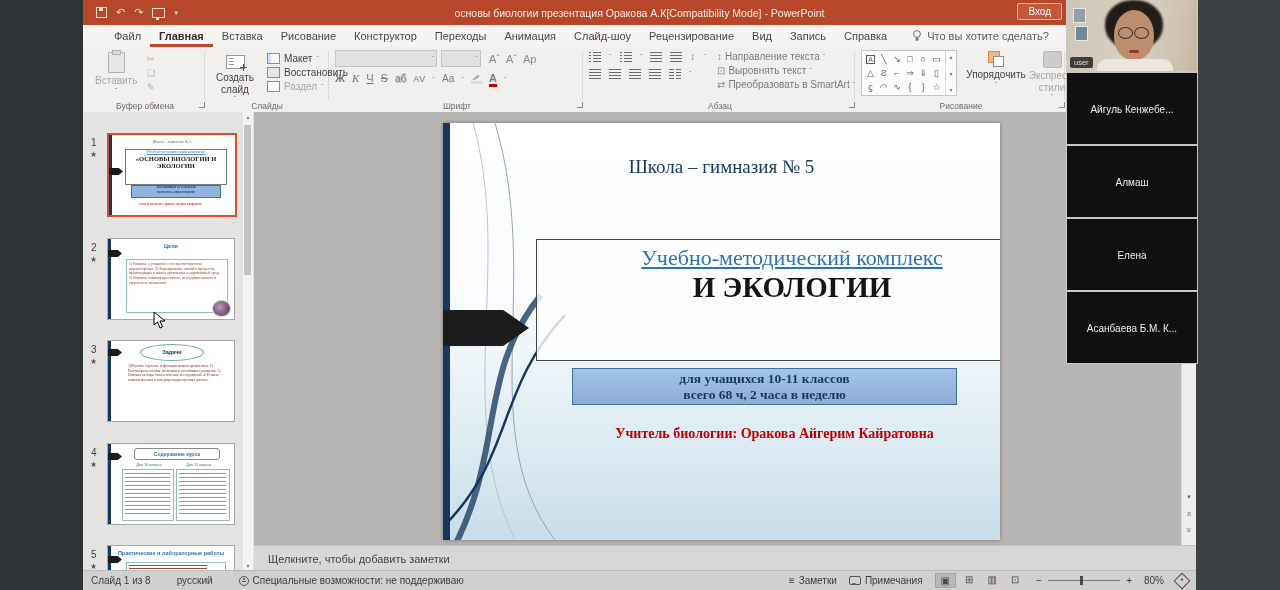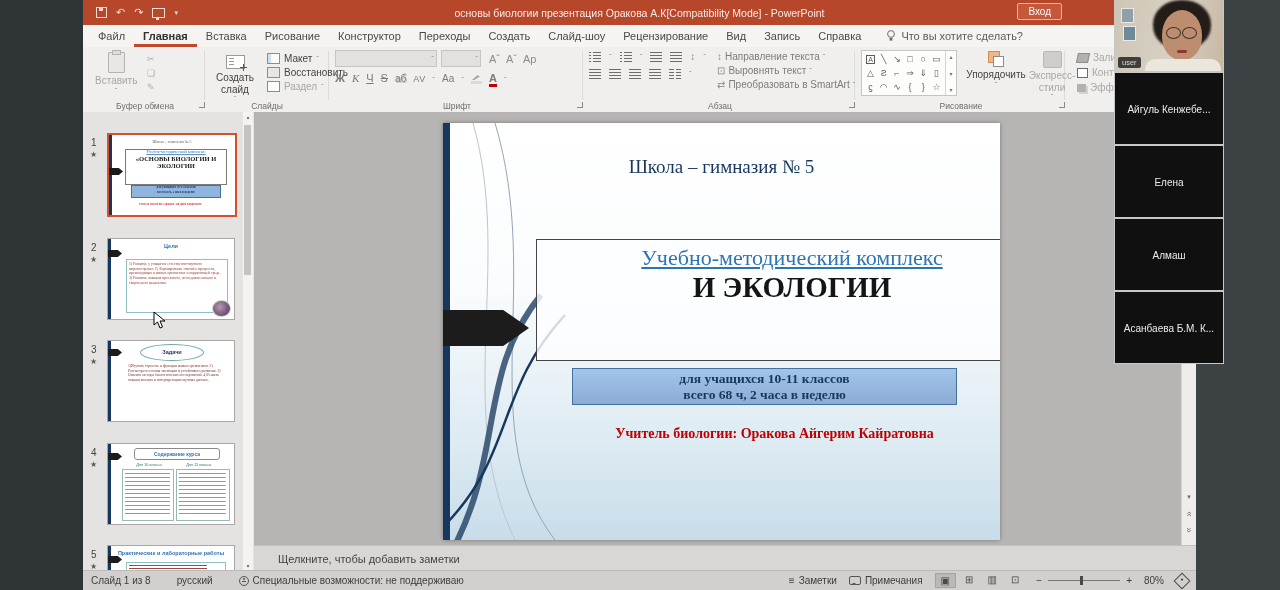--- a/index.html
+++ b/index.html
@@ -15,21 +15,21 @@
   .qat{display:flex;gap:9px;margin-left:13px;align-items:center;color:#f3dcd2;font-size:11px;z-index:2;}
   .qat span{line-height:1;}
   .ico-save{width:9px;height:9px;border:1px solid #f3dcd2;position:relative;display:inline-block;}
   .ico-save::before{content:"";position:absolute;left:2px;top:0;width:4px;height:3px;background:#f3dcd2;}
   .ico-monitor{width:11px;height:8px;border:1px solid #f3dcd2;position:relative;display:inline-block;}
   .ico-monitor::after{content:"";position:absolute;left:3px;bottom:-3px;width:3px;height:2px;background:#f3dcd2;}
   .wtitle{position:absolute;left:0;right:0;text-align:center;font-size:10.5px;color:#f8ebe5;}
   .signin{position:absolute;right:134px;top:3px;height:15px;background:#c5573a;border:1px solid #e6b5a5;
     color:#ffffff;font-size:10px;line-height:15px;padding:0 10px;border-radius:2px;cursor:default;}
   
-  .tabsrow{height:22px;background:#f6f4f3;display:flex;align-items:center;padding-left:6px;font-size:11px;color:#4b4946;}
+  .tabsrow{height:22px;background:#f6f4f3;display:flex;align-items:center;padding-left:22px;font-size:11px;color:#4b4946;}
   .tab{padding:0 9px;line-height:22px;white-space:nowrap;}
   .tab.active{font-weight:bold;color:#323130;box-shadow:inset 0 -3px 0 #c0492c;}
   .tellme{display:flex;align-items:center;gap:5px;margin-left:16px;color:#5f5d5a;font-size:11px;white-space:nowrap;}
   
   .ribbon{position:relative;height:65px;background:#f1efee;border-bottom:1px solid #cfcdcb;}
   .sep{position:absolute;top:4px;bottom:12px;width:1px;background:#dcdad8;}
   .grp{position:absolute;top:3px;height:48px;}
   .grp-label{position:absolute;left:0;right:0;top:51px;text-align:center;font-size:8.5px;color:#6f6d6a;white-space:nowrap;}
   .launcher{position:absolute;right:-4px;top:52px;width:5px;height:5px;border-left:1px solid #8a8886;border-top:1px solid #8a8886;transform:rotate(180deg);}
   .bigbtn{display:flex;flex-direction:column;align-items:center;font-size:10px;line-height:1.15;text-align:center;}
@@ -96,21 +96,21 @@
   .tstar{position:absolute;left:7px;font-size:8px;color:#5d5b58;}
   .thumb{position:absolute;left:24px;width:126px;height:80px;background:#fff;border:1px solid #a9a7a5;overflow:hidden;}
   .thumb.sel{border:2px solid #d4502e;}
   .mini-bar{position:absolute;left:0;top:0;width:3px;height:100%;background:#17375e;}
   .mini-arrow{position:absolute;left:0;width:14px;height:7px;background:#1b1b1b;clip-path:polygon(0 0,70% 0,100% 50%,70% 100%,0 100%);}
   .tscroll{position:absolute;right:1px;top:0;bottom:0;width:10px;background:#f4f3f2;}
   .tscroll .bar{position:absolute;left:1px;top:13px;width:7px;height:150px;background:#c5c3c1;}
   .tscroll .up{position:absolute;top:1px;left:0;right:0;text-align:center;font-size:6px;color:#7b7977;}
   .tscroll .dn{position:absolute;bottom:2px;left:0;right:0;text-align:center;font-size:6px;color:#7b7977;}
   .editor{position:absolute;left:171px;top:112px;right:0;height:433px;background:#b7b5b4;}
-  .notesbar{position:absolute;left:171px;top:545px;right:0;height:26px;background:#d9d7d6;border-top:1px solid #c2c0be;border-bottom:1px solid #c2c0be;display:flex;align-items:center;padding-left:10px;}
+  .notesbar{position:absolute;left:171px;top:545px;right:0;height:26px;background:#d9d7d6;border-top:1px solid #c2c0be;border-bottom:1px solid #c2c0be;display:flex;align-items:center;}
   .notesbar span{margin-left:14px;font-size:11px;color:#454340;}
   
   .slide{position:absolute;left:189px;top:11px;width:557px;height:417px;background:linear-gradient(180deg,#ffffff 0%,#fafcfd 40%,#dceaf2 78%,#c8dde9 100%);box-shadow:0 0 4px rgba(0,0,0,.35);overflow:hidden;}
   .navybar{position:absolute;left:0;top:0;width:7px;height:100%;background:#17375e;}
   .blkarrow{position:absolute;left:0;top:187px;width:86px;height:36px;background:#1c1c1c;clip-path:polygon(0 0,70% 0,100% 50%,70% 100%,0 100%);}
   .school{position:absolute;left:0;right:0;top:33px;text-align:center;font-family:"Liberation Serif",serif;font-size:19px;color:#17375e;}
   .titlebox{position:absolute;left:93px;top:116px;width:512px;height:122px;border:1px solid #454545;background:rgba(253,254,255,.82);text-align:center;padding-top:5px;box-sizing:border-box;}
   .umk{font-family:"Liberation Serif",serif;font-size:22px;color:#2e74b5;text-decoration:underline;}
   .bigtitle{font-family:"Liberation Serif",serif;font-size:29px;font-weight:bold;color:#151515;line-height:1.12;}
   .blueband{position:absolute;left:129px;top:245px;width:385px;height:37px;background:linear-gradient(180deg,#a3c5e8,#8cabd6);border:1px solid #41719c;text-align:center;box-sizing:border-box;padding-top:2px;}
@@ -153,21 +153,21 @@
   .t-bodybox{position:absolute;left:18px;right:6px;top:20px;bottom:6px;border:1px solid #8fc0c4;padding:2px;overflow:hidden;}
   .t-bodytxt{font-family:"Liberation Serif",serif;font-size:6px;color:#993a33;line-height:1.25;transform:scale(.62);transform-origin:0 0;width:160%;}
   .t-cell{position:absolute;right:3px;bottom:2px;width:17px;height:15px;border-radius:50%;background:radial-gradient(circle at 40% 40%,#b49ab3 0%,#77567a 60%,#4e3a54 100%);border:1px solid #cfcfcf;}
   .t-rtitle{position:absolute;left:26px;right:14px;top:4px;height:10px;border:1px solid #8a8a8a;border-radius:3px;background:#fff;text-align:center;line-height:10px;font-size:5px;font-weight:bold;color:#2e74b5;}
   .t-colh{position:absolute;top:18px;font-size:4.5px;color:#2e6b6e;transform:scale(.85);}
   .t-colbox{position:absolute;top:25px;bottom:3px;border:1px solid #9ab8b8;
     background:repeating-linear-gradient(to bottom,#7aa3a8 0 1px,transparent 1px 4px) 2px 3px/90% 85% no-repeat;}
   .t-linebox{position:absolute;left:18px;right:8px;top:16px;height:10px;border:1px solid #8fc0c4;
     background:repeating-linear-gradient(to bottom,#9a4a42 0 1px,transparent 1px 3px) 2px 2px/80% 60% no-repeat;}
   
-  #cams{position:absolute;left:1067px;top:0;width:108px;height:443px;z-index:50;display:flex;flex-direction:column;gap:2px;margin-left:48px;}
+  #cams{position:absolute;left:1067px;top:0;width:130px;height:443px;z-index:50;display:flex;flex-direction:column;gap:2px;}
   .cam{height:71px;background:#101010;position:relative;outline:1px solid #c9c7c6;overflow:hidden;flex:none;}
   .cam .nm{position:absolute;left:0;right:0;top:50%;transform:translateY(-50%);text-align:center;color:#ebebeb;font-weight:normal;font-size:10px;}
   .cam .tag{position:absolute;left:3px;bottom:3px;background:rgba(22,22,22,.78);color:#dcdcdc;font-size:7.5px;padding:1px 4px;border-radius:2px;z-index:3;}
   .c1{background:linear-gradient(100deg,#cec6b5 0%,#d8d1c4 55%,#c7b7a3 100%);}
   .c1 .photo1{position:absolute;left:6px;top:8px;width:11px;height:13px;background:#8fa0a8;border:1px solid #e8e8e8;}
   .c1 .photo2{position:absolute;left:8px;top:26px;width:11px;height:13px;background:#6d8a99;border:1px solid #e8e8e8;}
   .c1 .hair{position:absolute;left:38px;top:0px;width:58px;height:50px;background:#241c19;border-radius:48%;filter:blur(1px);}
   .c1 .face{position:absolute;left:47px;top:10px;width:40px;height:50px;background:#bc8d6e;border-radius:50% 50% 46% 46%;filter:blur(.6px);}
   .c1 .gl{position:absolute;left:51px;top:27px;width:13px;height:10px;border:1.5px solid #3c2f28;border-radius:50%;}
   .c1 .gl2{position:absolute;left:67px;top:27px;width:13px;height:10px;border:1.5px solid #3c2f28;border-radius:50%;}
@@ -198,21 +198,21 @@
     <div class="signin">Вход</div>
   </div>
 
   <div class="tabsrow">
     <span class="tab">Файл</span>
     <span class="tab active">Главная</span>
     <span class="tab">Вставка</span>
     <span class="tab">Рисование</span>
     <span class="tab">Конструктор</span>
     <span class="tab">Переходы</span>
-    <span class="tab">Создать</span>
+    <span class="tab">Анимация</span>
     <span class="tab">Слайд-шоу</span>
     <span class="tab">Рецензирование</span>
     <span class="tab">Вид</span>
     <span class="tab">Запись</span>
     <span class="tab">Справка</span>
     <span class="tellme">
       <svg width="10" height="12" viewBox="0 0 10 12">
           <circle cx="5" cy="4" r="3.4" fill="none" stroke="#6f6d6a"></circle>
           <rect x="3.6" y="8" width="2.8" height="2.6" fill="#6f6d6a"></rect>
         </svg>
@@ -547,24 +547,24 @@
     <div class="gl"></div>
     <div class="gl2"></div>
     <div class="lip"></div>
     <div class="sh"></div>
     <span class="tag">user</span>
   </div>
   <div class="cam">
     <span class="nm">Айгуль  Кенжебе...</span>
   </div>
   <div class="cam">
+    <span class="nm">Алмаш</span>
+  </div>
+  <div class="cam">
     <span class="nm">Елена</span>
-  </div>
-  <div class="cam">
-    <span class="nm">Алмаш</span>
   </div>
   <div class="cam">
     <span class="nm">Асанбаева Б.М. К...</span>
   </div>
 </div>
 
 <svg id="cursor" width="14" height="18" viewBox="0 0 14 18">
   <polygon points="1,1 1,14 4.5,11 7,17 9.5,16 7,10 12,10" fill="#ffffff" stroke="#000000" stroke-width="1"></polygon>
 </svg>
 

